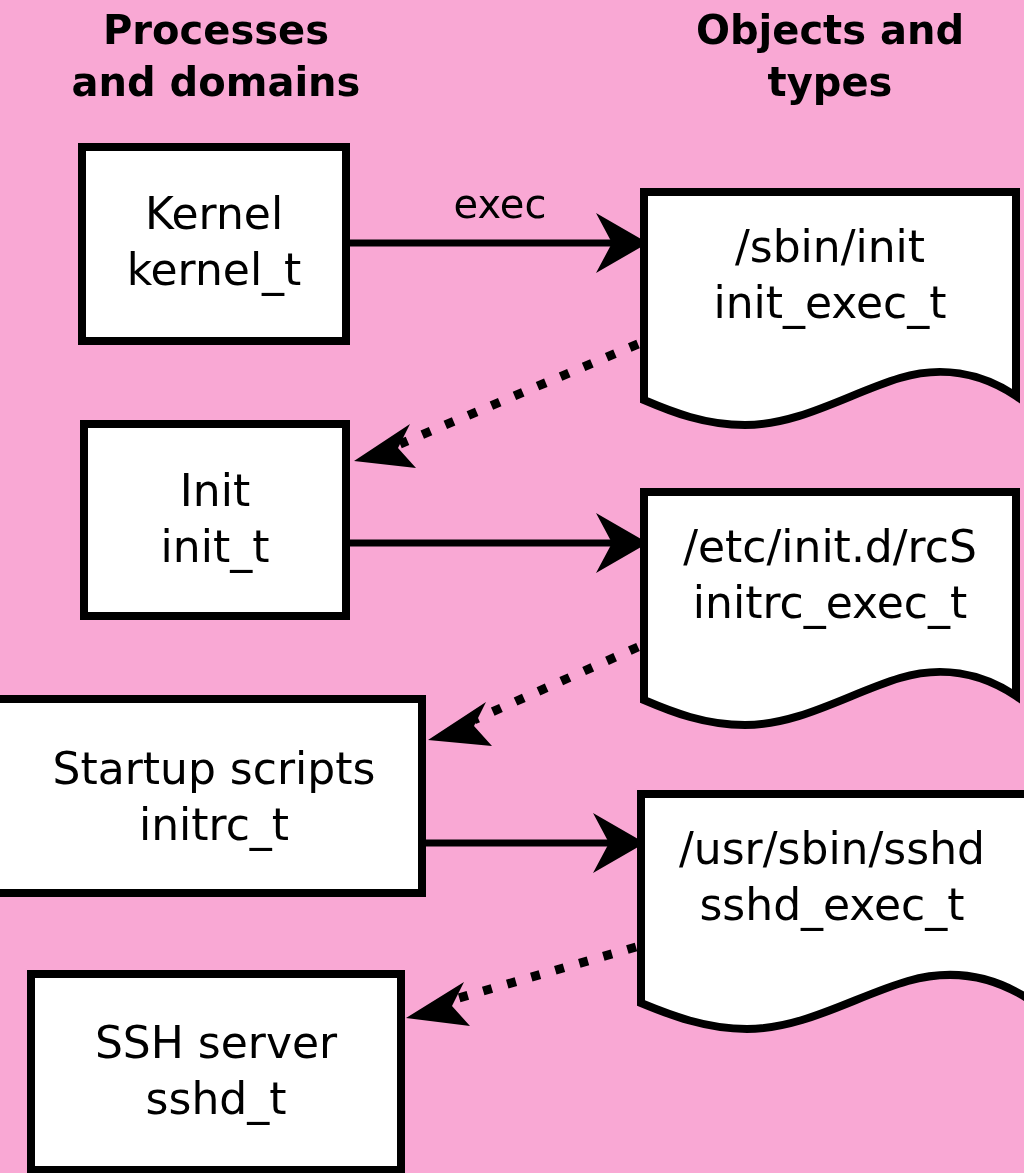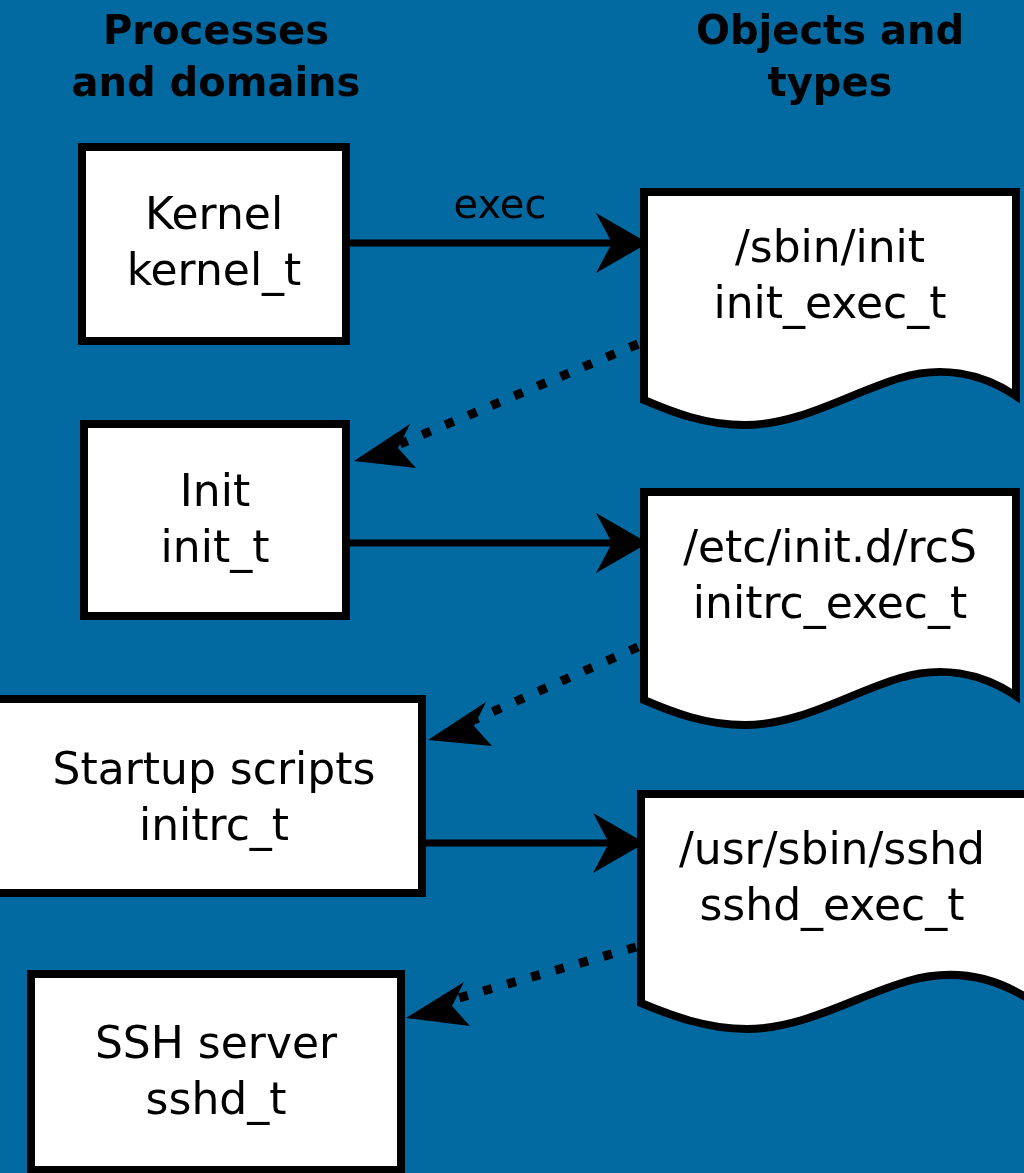--- a/index.html
+++ b/index.html
@@ -4,21 +4,21 @@
 <style>
   html, body {
     margin: 0;
     padding: 0;
     background: #ffffff;
   }
   #canvas {
     position: relative;
     width: 1024px;
     height: 1173px;
-    background: #0369a1;
+    background: #f9a8d4;
     font-family: "DejaVu Sans", sans-serif;
     overflow: hidden;
   }
   #diagram-svg {
     position: absolute;
     top: 0;
     left: 0;
     width: 1024px;
     height: 1173px;
   }

